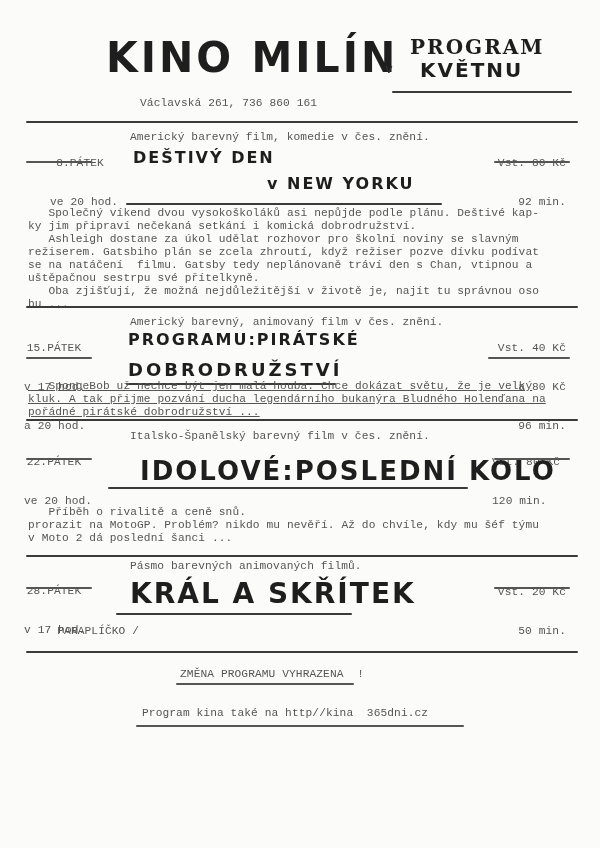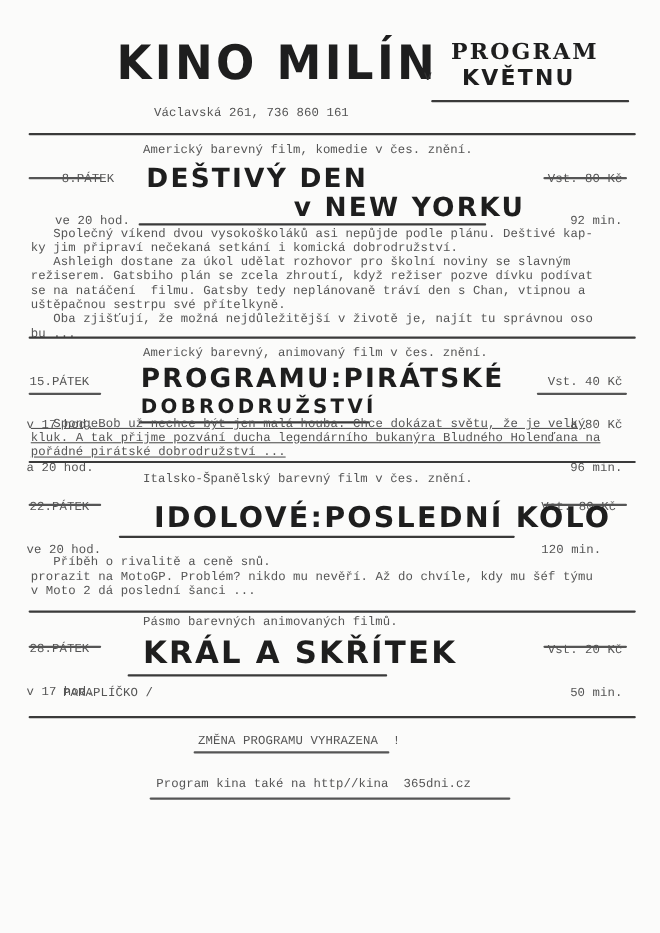--- a/index.html
+++ b/index.html
@@ -12,21 +12,21 @@
   .rule.thin { height: 1.5px; background: #555; }
 
   #title { left: 106px; top: 33px; font-size: 41px; letter-spacing: 3px; transform: scaleY(1.05); }
   #title-v { left: 385px; top: 62px; font-size: 13px; font-family: "Liberation Mono", monospace; color: #333; }
   #prog1 { left: 410px; top: 35px; font-size: 20px; letter-spacing: 2px; font-family: "DejaVu Serif", serif; }
   #prog2 { left: 420px; top: 58px; font-size: 20px; letter-spacing: 2px; }
   #address { left: 140px; top: 97px; }
 
   .date { text-align: center; }
   .price { text-align: right; }
-  .film-title { font-size: 24px; letter-spacing: 2px; }
+  .film-title { font-size: 16px; letter-spacing: 2px; }
 </style>
 </head>
 <body>
 
 <div class="abs hand" id="title">KINO MILÍN</div>
 <div class="abs" id="title-v">v</div>
 <div class="abs hand" id="prog1">PROGRAM</div>
 <div class="abs hand" id="prog2">KVĚTNU</div>
 <div class="rule" style="left:392px; top:91px; width:180px;"></div>
 <div class="abs tw" id="address">Václavská 261, 736 860 161</div>

